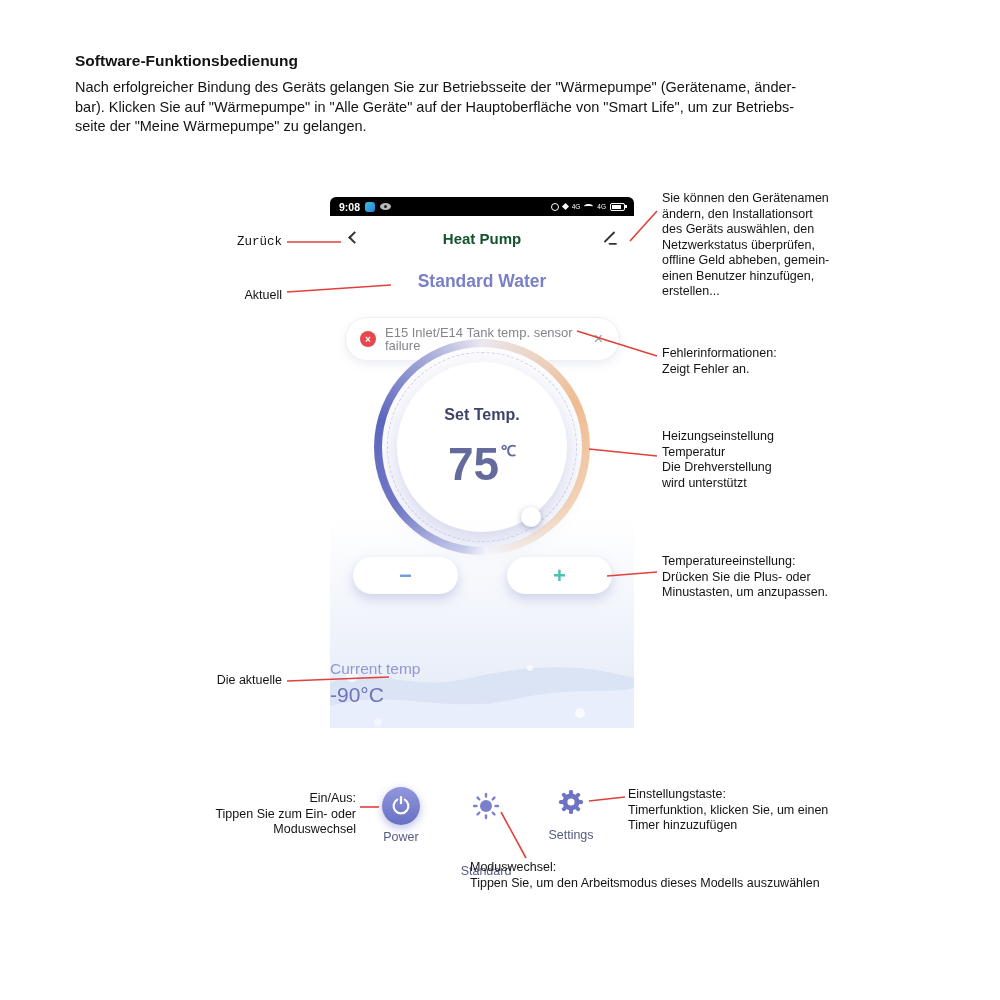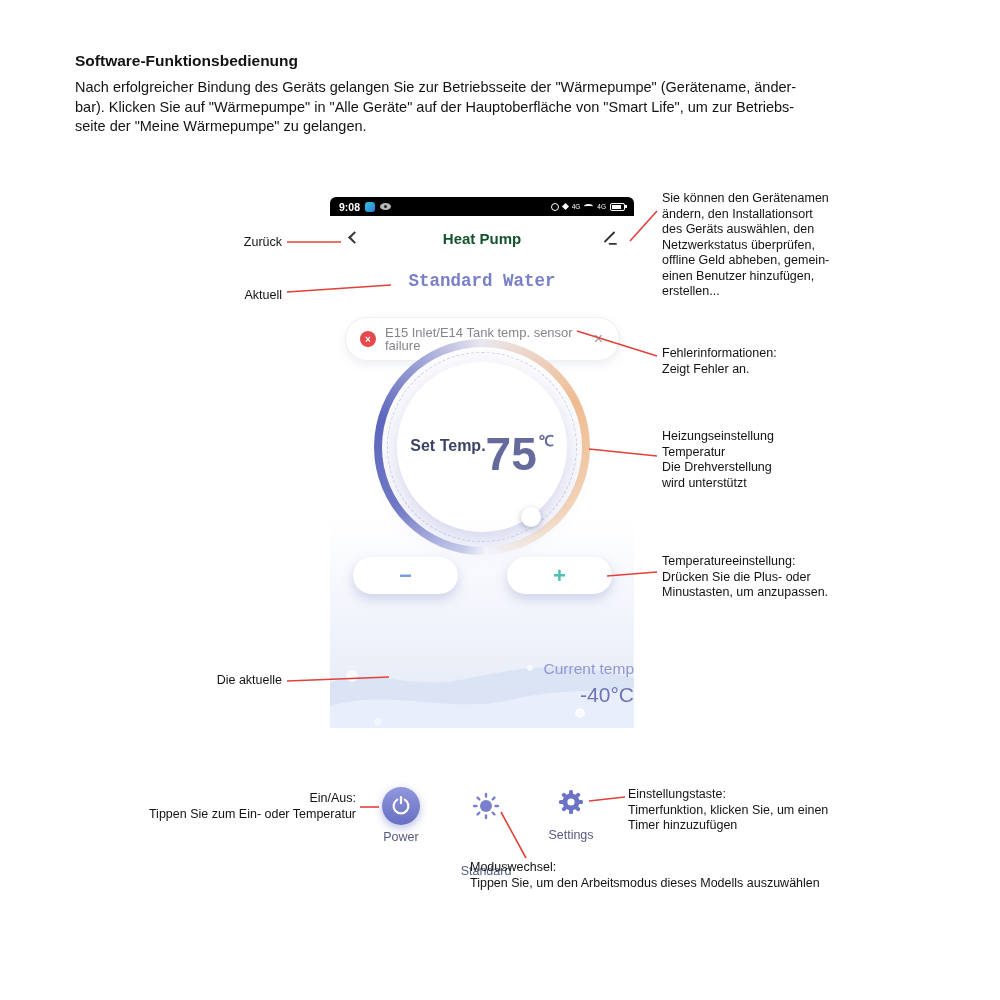--- a/index.html
+++ b/index.html
@@ -25,71 +25,71 @@
   .ic-wifi { width:9px; height:5px; border-top:2px solid #fff; border-radius:100% 100% 0 0; }
   .ic-batt { width:15px; height:8px; border:1px solid #fff; border-radius:2px; position:relative; }
   .ic-batt::before { content:""; position:absolute; left:1px; top:1px; width:9px; height:4px; background:#fff; }
   .ic-batt::after  { content:""; position:absolute; right:-3px; top:1.5px; width:2px; height:3px; background:#fff; }
 
   .app-header { position:absolute; left:0; top:19px; right:0; height:45px; background:#fff; display:flex; align-items:center; justify-content:center; }
   .app-title { font-size:15px; font-weight:bold; color:#14532d; }
   .back-btn { position:absolute; left:20px; top:17px; width:9px; height:9px; border-left:2px solid #333; border-bottom:2px solid #333; transform:rotate(45deg); cursor:pointer; }
   .edit-btn { position:absolute; right:16px; top:13px; cursor:pointer; }
 
-  .mode-label { position:absolute; left:0; top:74px; width:100%; text-align:center; font-size:17.5px; font-weight:bold; color:#7a80c7;font-family:Liberation Mono, monospace; }
+  .mode-label { position:absolute; left:0; top:74px; width:100%; text-align:center; font-size:17.5px; font-weight:bold; color:#7a80c7; }
 
   .error-banner { position:absolute; left:15px; top:120px; width:275px; height:44px; background:#fff; border:1px solid #f0f0f4;
                   border-radius:22px; box-shadow:0 4px 10px rgba(90,100,160,0.10); display:flex; align-items:center; padding:0 14px; }
   .err-ic { width:16px; height:16px; border-radius:50%; background:#e5484d; color:#fff; font-size:10px; font-weight:bold;
             display:flex; align-items:center; justify-content:center; flex:0 0 16px; }
   .err-text { flex:1; margin-left:9px; font-size:13px; line-height:13px; color:#85858d; }
   .err-close { color:#9a9aa2; font-size:16px; line-height:16px; cursor:pointer; padding:0 2px; }
 
   
   .dial { position:absolute; left:44px; top:142px; width:216px; height:216px; }
   .ring { position:absolute; inset:0; border-radius:50%;
           background:conic-gradient(from 0deg,
             #eae7ef 0deg, #f0bd92 65deg, #f6d7b8 125deg, #fbeee2 160deg, #ffffff 178deg,
             #c6c9ea 190deg, #7179c6 235deg, #5d66bd 285deg, #a9aeda 330deg, #eae7ef 360deg); }
   .ring::after { content:""; position:absolute; inset:8px; background:#fdfdfe; border-radius:50%; }
   .ticks { position:absolute; inset:13px; border:1.5px dashed rgba(130,138,200,0.35); border-radius:50%; }
   .dial-inner { position:absolute; inset:23px; background:#ffffff; border-radius:50%;
-                box-shadow:0 10px 26px rgba(110,120,195,0.30); display:flex; align-items:center; justify-content:center; }
+                box-shadow:0 10px 26px rgba(110,120,195,0.30); display:flex; flex-direction:column; align-items:center; justify-content:center; }
   .set-label { font-size:16px; font-weight:bold; color:#3d4468; margin-bottom:2px; }
   .set-value { font-size:46px; font-weight:bold; color:#646a9c; line-height:50px; }
   .set-unit  { font-size:15px; font-weight:bold; vertical-align:24px; margin-left:2px; }
   .knob { position:absolute; left:147px; top:168px; width:20px; height:20px; background:#fff; border-radius:50%;
           box-shadow:0 2px 6px rgba(60,65,120,0.35); cursor:pointer; }
 
   
   .pill { position:absolute; width:105px; height:37px; background:#fff; border:none; border-radius:19px;
           box-shadow:0 5px 12px rgba(130,140,200,0.35); font-size:22px; font-weight:bold; cursor:pointer; }
   .pill.minus { left:23px;  top:360px; color:#6f9ddd; }
   .pill.plus  { left:177px; top:360px; color:#4fc1ae; }
 
   
   .phone-bottom-bg { position:absolute; left:0; right:0; bottom:0; height:210px;
                      background:linear-gradient(180deg, rgba(232,238,250,0) 0%, #e6ecf8 85%); }
   .waves { position:absolute; left:0; bottom:0; width:304px; height:100px; }
-  .current { position:absolute; left:0; top:463px; width:100%; text-align:right; z-index:3; }
+  .current { position:absolute; left:0; top:463px; width:100%; text-align:left; z-index:3; }
   .current-label { font-size:15.5px; color:#9297d2; }
   .current-value { font-size:21px; color:#6f74b9; margin-top:5px; }
 
   
   .power-btn { position:absolute; left:382px; top:787px; width:38px; height:38px; border-radius:50%;
                background:linear-gradient(180deg,#9297dd,#666fc2); box-shadow:0 3px 8px rgba(104,112,196,0.45);
                display:flex; align-items:center; justify-content:center; cursor:pointer; }
   .ctl-label { position:absolute; font-size:12.5px; color:#565b80; text-align:center; width:80px; }
   .standard-btn { position:absolute; left:471px; top:791px; width:30px; height:30px; cursor:pointer; }
   .settings-btn { position:absolute; left:556px; top:787px; width:30px; height:30px; cursor:pointer; }
 
   
   .co { position:absolute; font-size:12.5px; line-height:15.5px; color:#131313; }
   .ra { text-align:right; }
-  #co-back     { left:182px; width:100px; top:235px; }
+  #co-back     { left:182px; width:100px; top:235px;font-family:Liberation Mono, monospace; }
   #co-aktuell  { left:182px; width:100px; top:288px; }
   #co-device   { left:662px; top:191px; }
   #co-error    { left:662px; top:346px; }
   #co-heating  { left:662px; top:429px; }
   #co-tempadj  { left:662px; top:554px; }
   #co-currtemp { left:162px; width:120px; top:673px; }
   #co-power    { left:136px; width:220px; top:791px; }
   #co-settings { left:628px; top:787px; }
   #co-mode     { left:470px; top:860px; }
 
@@ -161,21 +161,21 @@
     <circle cx="250" cy="85" r="5" fill="#ffffff" opacity="0.75"></circle>
     <circle cx="200" cy="40" r="3" fill="#ffffff" opacity="0.7"></circle>
     <circle cx="48" cy="94" r="4" fill="#f2f6fd"></circle>
   </svg>
 
   <button class="pill minus">−</button>
   <button class="pill plus">+</button>
 
   <div class="current">
     <div class="current-label">Current temp</div>
-    <div class="current-value">-40°C</div>
+    <div class="current-value">-90°C</div>
   </div>
 </div>
 
 <div class="power-btn">
   <svg width="22" height="22" viewBox="-11 -11 22 22">
     <g stroke="#fff" stroke-width="2.2" stroke-linecap="round" fill="none">
       <path d="M 3.7 -6.4 A 7.4 7.4 0 1 1 -3.7 -6.4"></path>
       <path d="M 0 -8.8 L 0 -2.8"></path>
     </g>
   </svg>
@@ -230,21 +230,21 @@
 Zeigt Fehler an.</div>
 <div class="co pre" id="co-heating">Heizungseinstellung
 Temperatur
 Die Drehverstellung
 wird unterstützt</div>
 <div class="co pre" id="co-tempadj">Temperatureeinstellung:
 Drücken Sie die Plus- oder
 Minustasten, um anzupassen.</div>
 <div class="co ra" id="co-currtemp">Die aktuelle</div>
 <div class="co ra pre" id="co-power">Ein/Aus:
-Tippen Sie zum Ein- oder Temperatur</div>
+Tippen Sie zum Ein- oder Moduswechsel</div>
 <div class="co pre" id="co-settings">Einstellungstaste:
 Timerfunktion, klicken Sie, um einen
 Timer hinzuzufügen</div>
 <div class="co pre" id="co-mode">Moduswechsel:
 Tippen Sie, um den Arbeitsmodus dieses Modells auszuwählen</div>
 
 <svg class="overlay">
   <g stroke="#e2403a" stroke-width="1.6">
     <line x1="287" y1="242" x2="341" y2="242"></line>
     <line x1="287" y1="292" x2="391" y2="285"></line>

